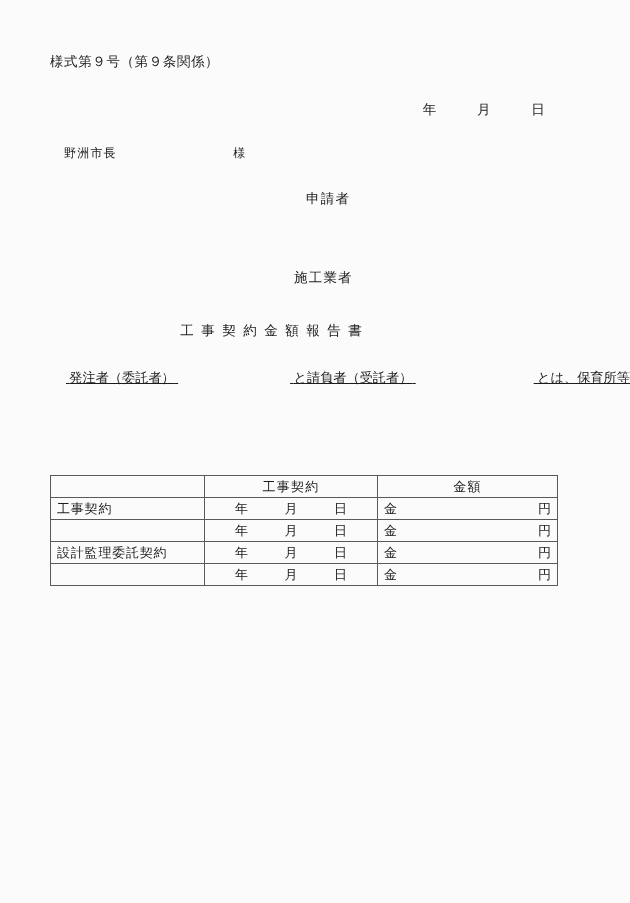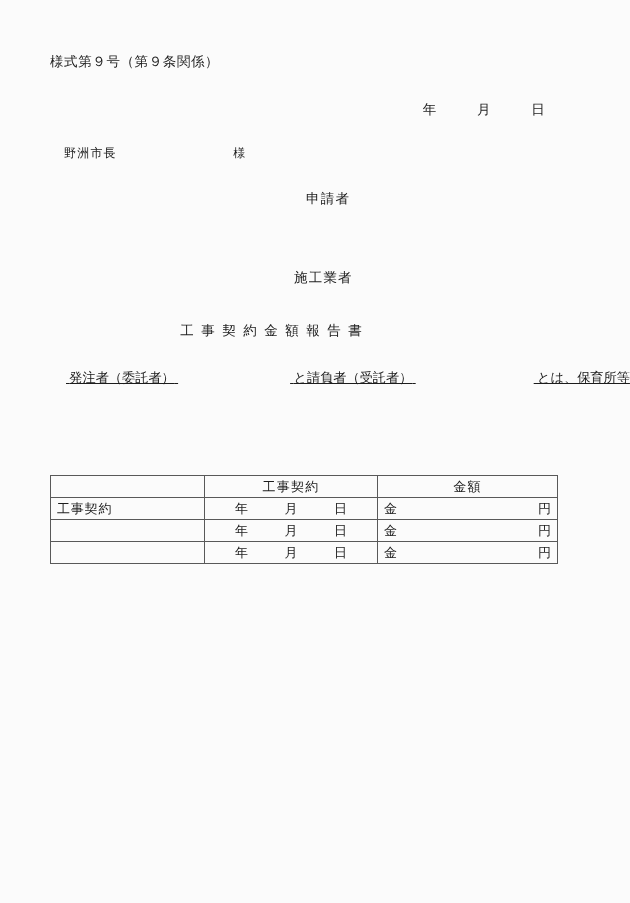--- a/index.html
+++ b/index.html
@@ -244,20 +244,34 @@
           <span>月</span>
           <span class="sp2"></span>
           <span>日</span>
         </td>
         <td class="cell-amount">
           <span class="yen-prefix">金</span>
           <span class="yen-suffix">円</span>
         </td>
       </tr>
 
+      <tr>
+        <td class="cell-label">設計監理委託契約</td>
+        <td class="cell-date">
+          <span>年</span>
+          <span class="sp1"></span>
+          <span>月</span>
+          <span class="sp2"></span>
+          <span>日</span>
+        </td>
+        <td class="cell-amount">
+          <span class="yen-prefix">金</span>
+          <span class="yen-suffix">円</span>
+        </td>
+      </tr>
 
       <tr>
         <td class="cell-label"></td>
         <td class="cell-date">
           <span>年</span>
           <span class="sp1"></span>
           <span>月</span>
           <span class="sp2"></span>
           <span>日</span>
         </td>

